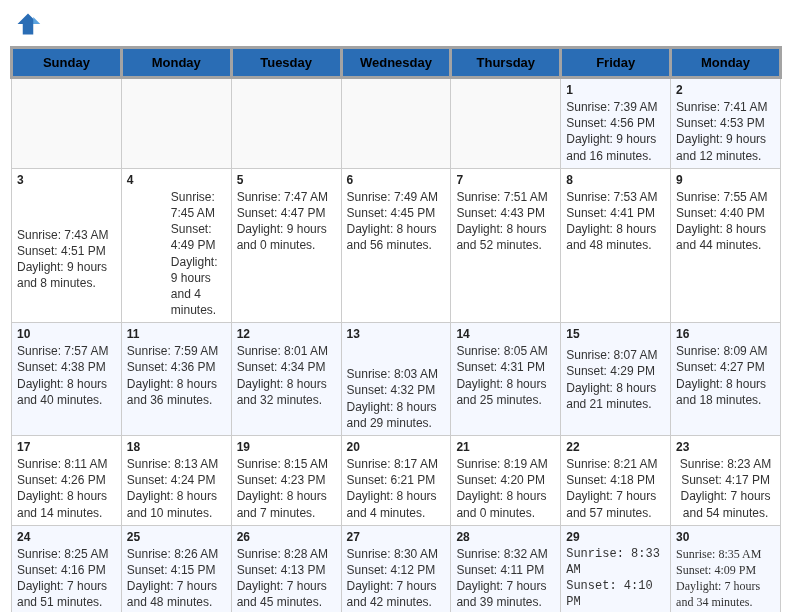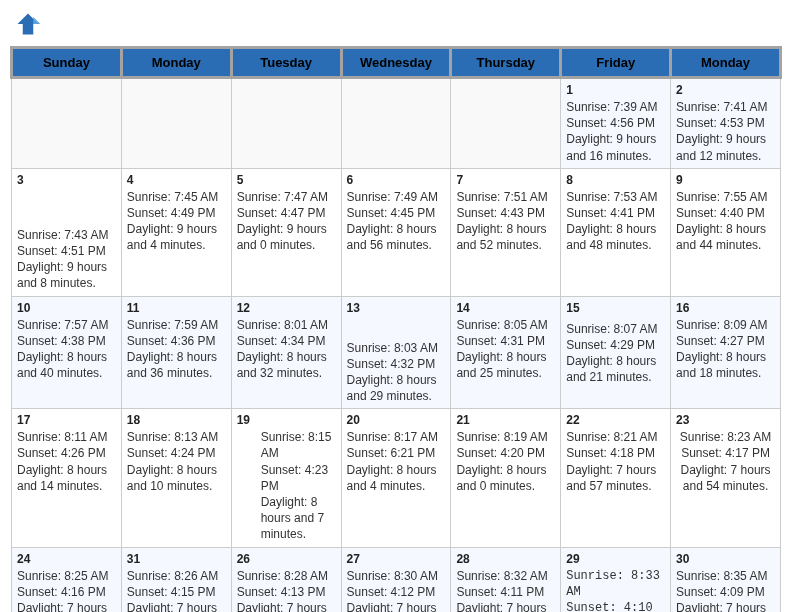--- a/index.html
+++ b/index.html
@@ -147,21 +147,21 @@
       </tr>
       <tr>
         <td>
           <span class="day-number">3</span>
           <div class="day-info" style="white-space: pre-line; margin-top: 40px;">Sunrise: 7:43 AM
 Sunset: 4:51 PM
 Daylight: 9 hours and 8 minutes.</div>
         </td>
         <td>
           <span class="day-number">4</span>
-          <div class="day-info" style="white-space: pre-line;">Sunrise: 7:45 AM
+          <div class="day-info" style="white-space: pre-line; margin-left: 44px;">Sunrise: 7:45 AM
 Sunset: 4:49 PM
 Daylight: 9 hours and 4 minutes.</div>
         </td>
         <td>
           <span class="day-number">5</span>
           <div class="day-info" style="white-space: pre-line;">Sunrise: 7:47 AM
 Sunset: 4:47 PM
 Daylight: 9 hours and 0 minutes.</div>
         </td>
         <td>
@@ -241,21 +241,21 @@
 Daylight: 8 hours and 14 minutes.</div>
         </td>
         <td>
           <span class="day-number">18</span>
           <div class="day-info" style="white-space: pre-line;">Sunrise: 8:13 AM
 Sunset: 4:24 PM
 Daylight: 8 hours and 10 minutes.</div>
         </td>
         <td>
           <span class="day-number">19</span>
-          <div class="day-info" style="white-space: pre-line; margin-left: 24px;">Sunrise: 8:15 AM
+          <div class="day-info" style="white-space: pre-line;">Sunrise: 8:15 AM
 Sunset: 4:23 PM
 Daylight: 8 hours and 7 minutes.</div>
         </td>
         <td>
           <span class="day-number">20</span>
           <div class="day-info" style="white-space: pre-line;">Sunrise: 8:17 AM
 Sunset: 6:21 PM
 Daylight: 8 hours and 4 minutes.</div>
         </td>
         <td>
@@ -278,21 +278,21 @@
         </td>
       </tr>
       <tr>
         <td>
           <span class="day-number">24</span>
           <div class="day-info" style="white-space: pre-line;">Sunrise: 8:25 AM
 Sunset: 4:16 PM
 Daylight: 7 hours and 51 minutes.</div>
         </td>
         <td>
-          <span class="day-number">31</span>
+          <span class="day-number">25</span>
           <div class="day-info" style="white-space: pre-line;">Sunrise: 8:26 AM
 Sunset: 4:15 PM
 Daylight: 7 hours and 48 minutes.</div>
         </td>
         <td>
           <span class="day-number">26</span>
           <div class="day-info" style="white-space: pre-line;">Sunrise: 8:28 AM
 Sunset: 4:13 PM
 Daylight: 7 hours and 45 minutes.</div>
         </td>
@@ -309,19 +309,19 @@
 Daylight: 7 hours and 39 minutes.</div>
         </td>
         <td>
           <span class="day-number">29</span>
           <div class="day-info" style="white-space: pre-line; font-family: Liberation Mono, monospace;">Sunrise: 8:33 AM
 Sunset: 4:10 PM
 Daylight: 7 hours and 36 minutes.</div>
         </td>
         <td>
           <span class="day-number">30</span>
-          <div class="day-info" style="white-space: pre-line;">Sunrise: 8:35 AM
+          <div class="day-info" style="white-space: pre-line; font-family: Liberation Serif, serif;">Sunrise: 8:35 AM
 Sunset: 4:09 PM
 Daylight: 7 hours and 34 minutes.</div>
         </td>
       </tr>
     </tbody>
 </table>
 
 </body></html>

